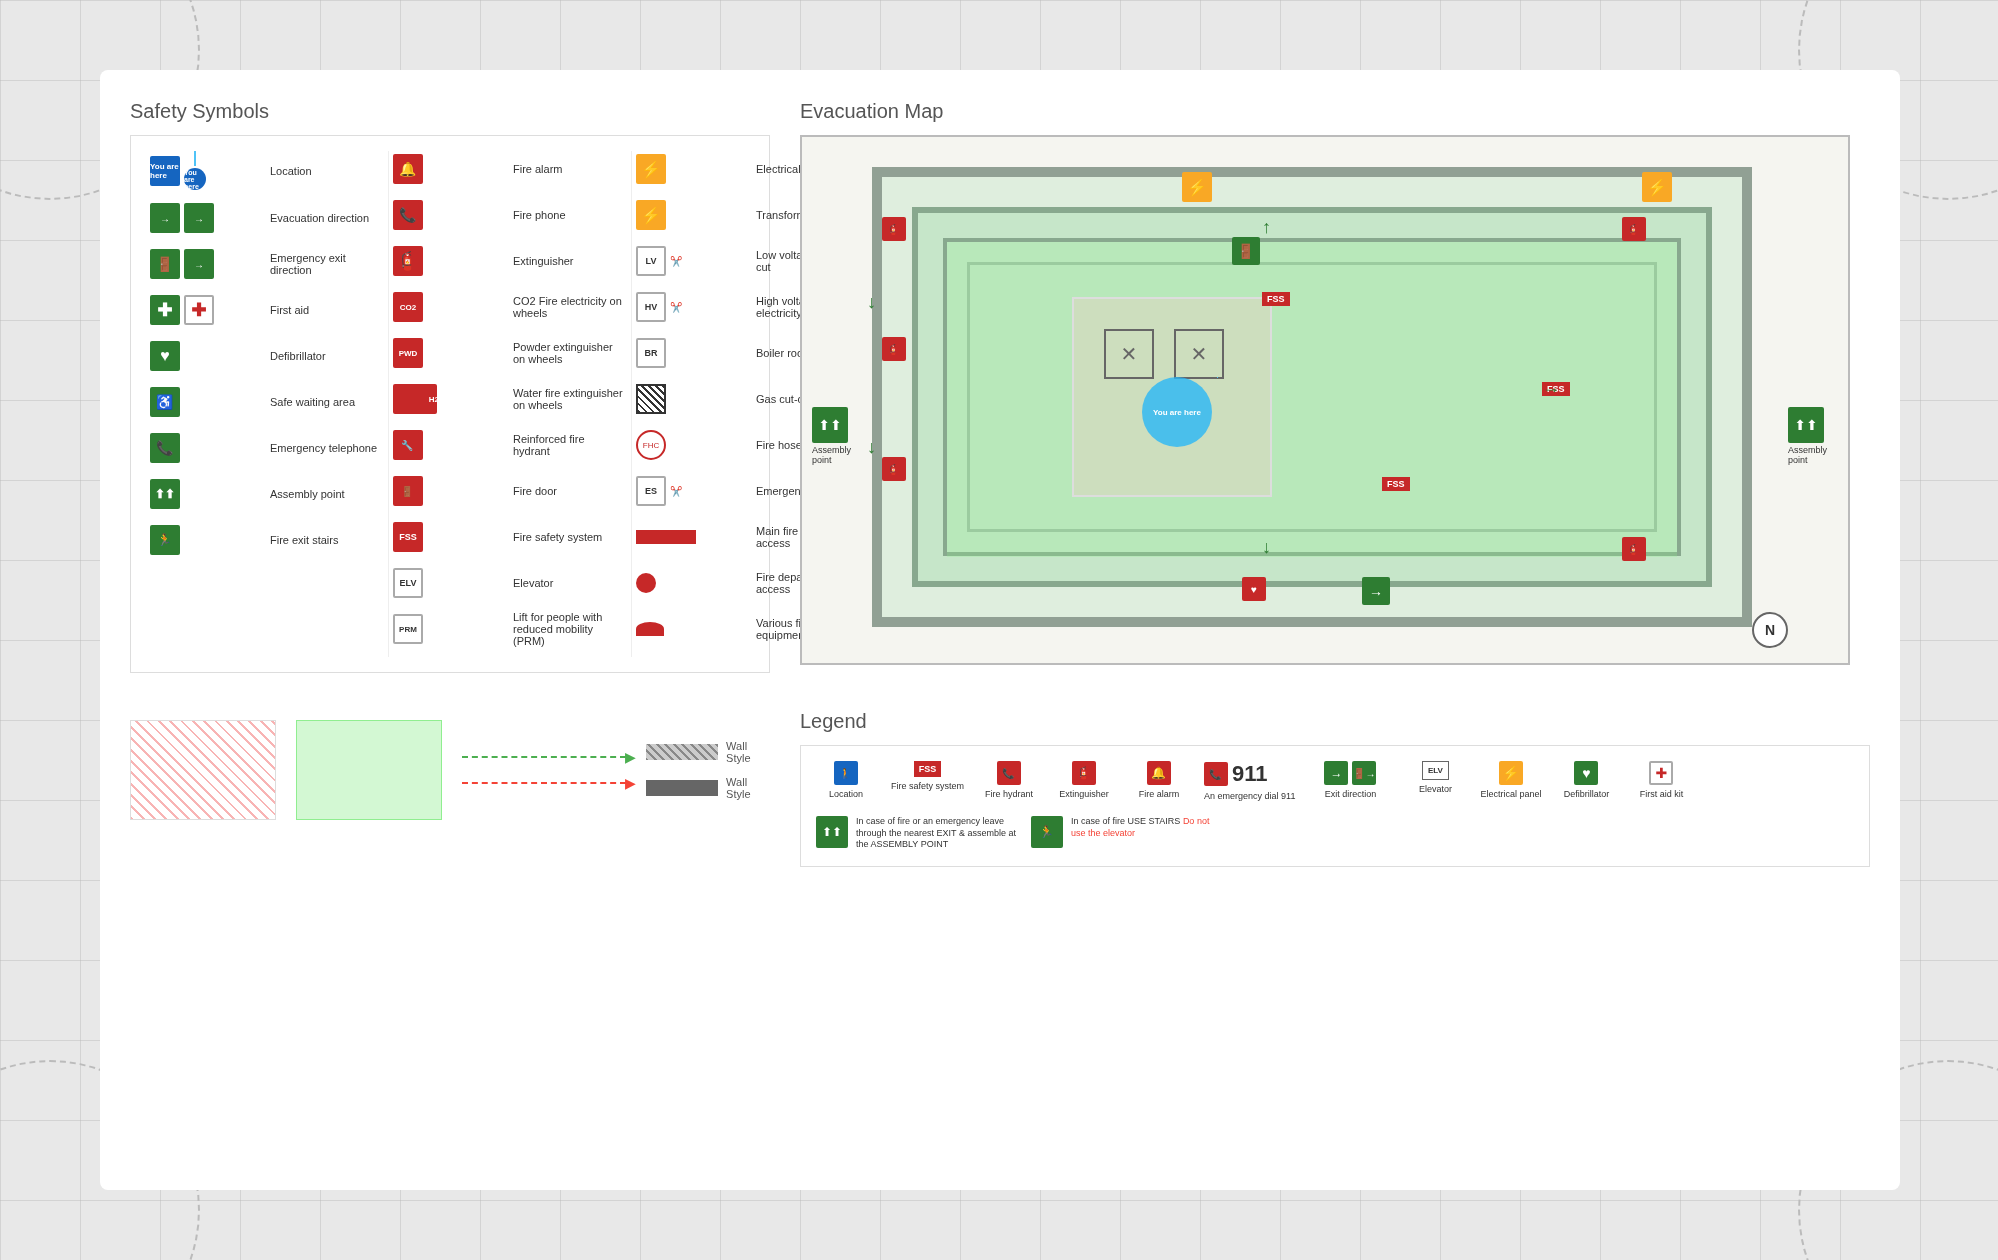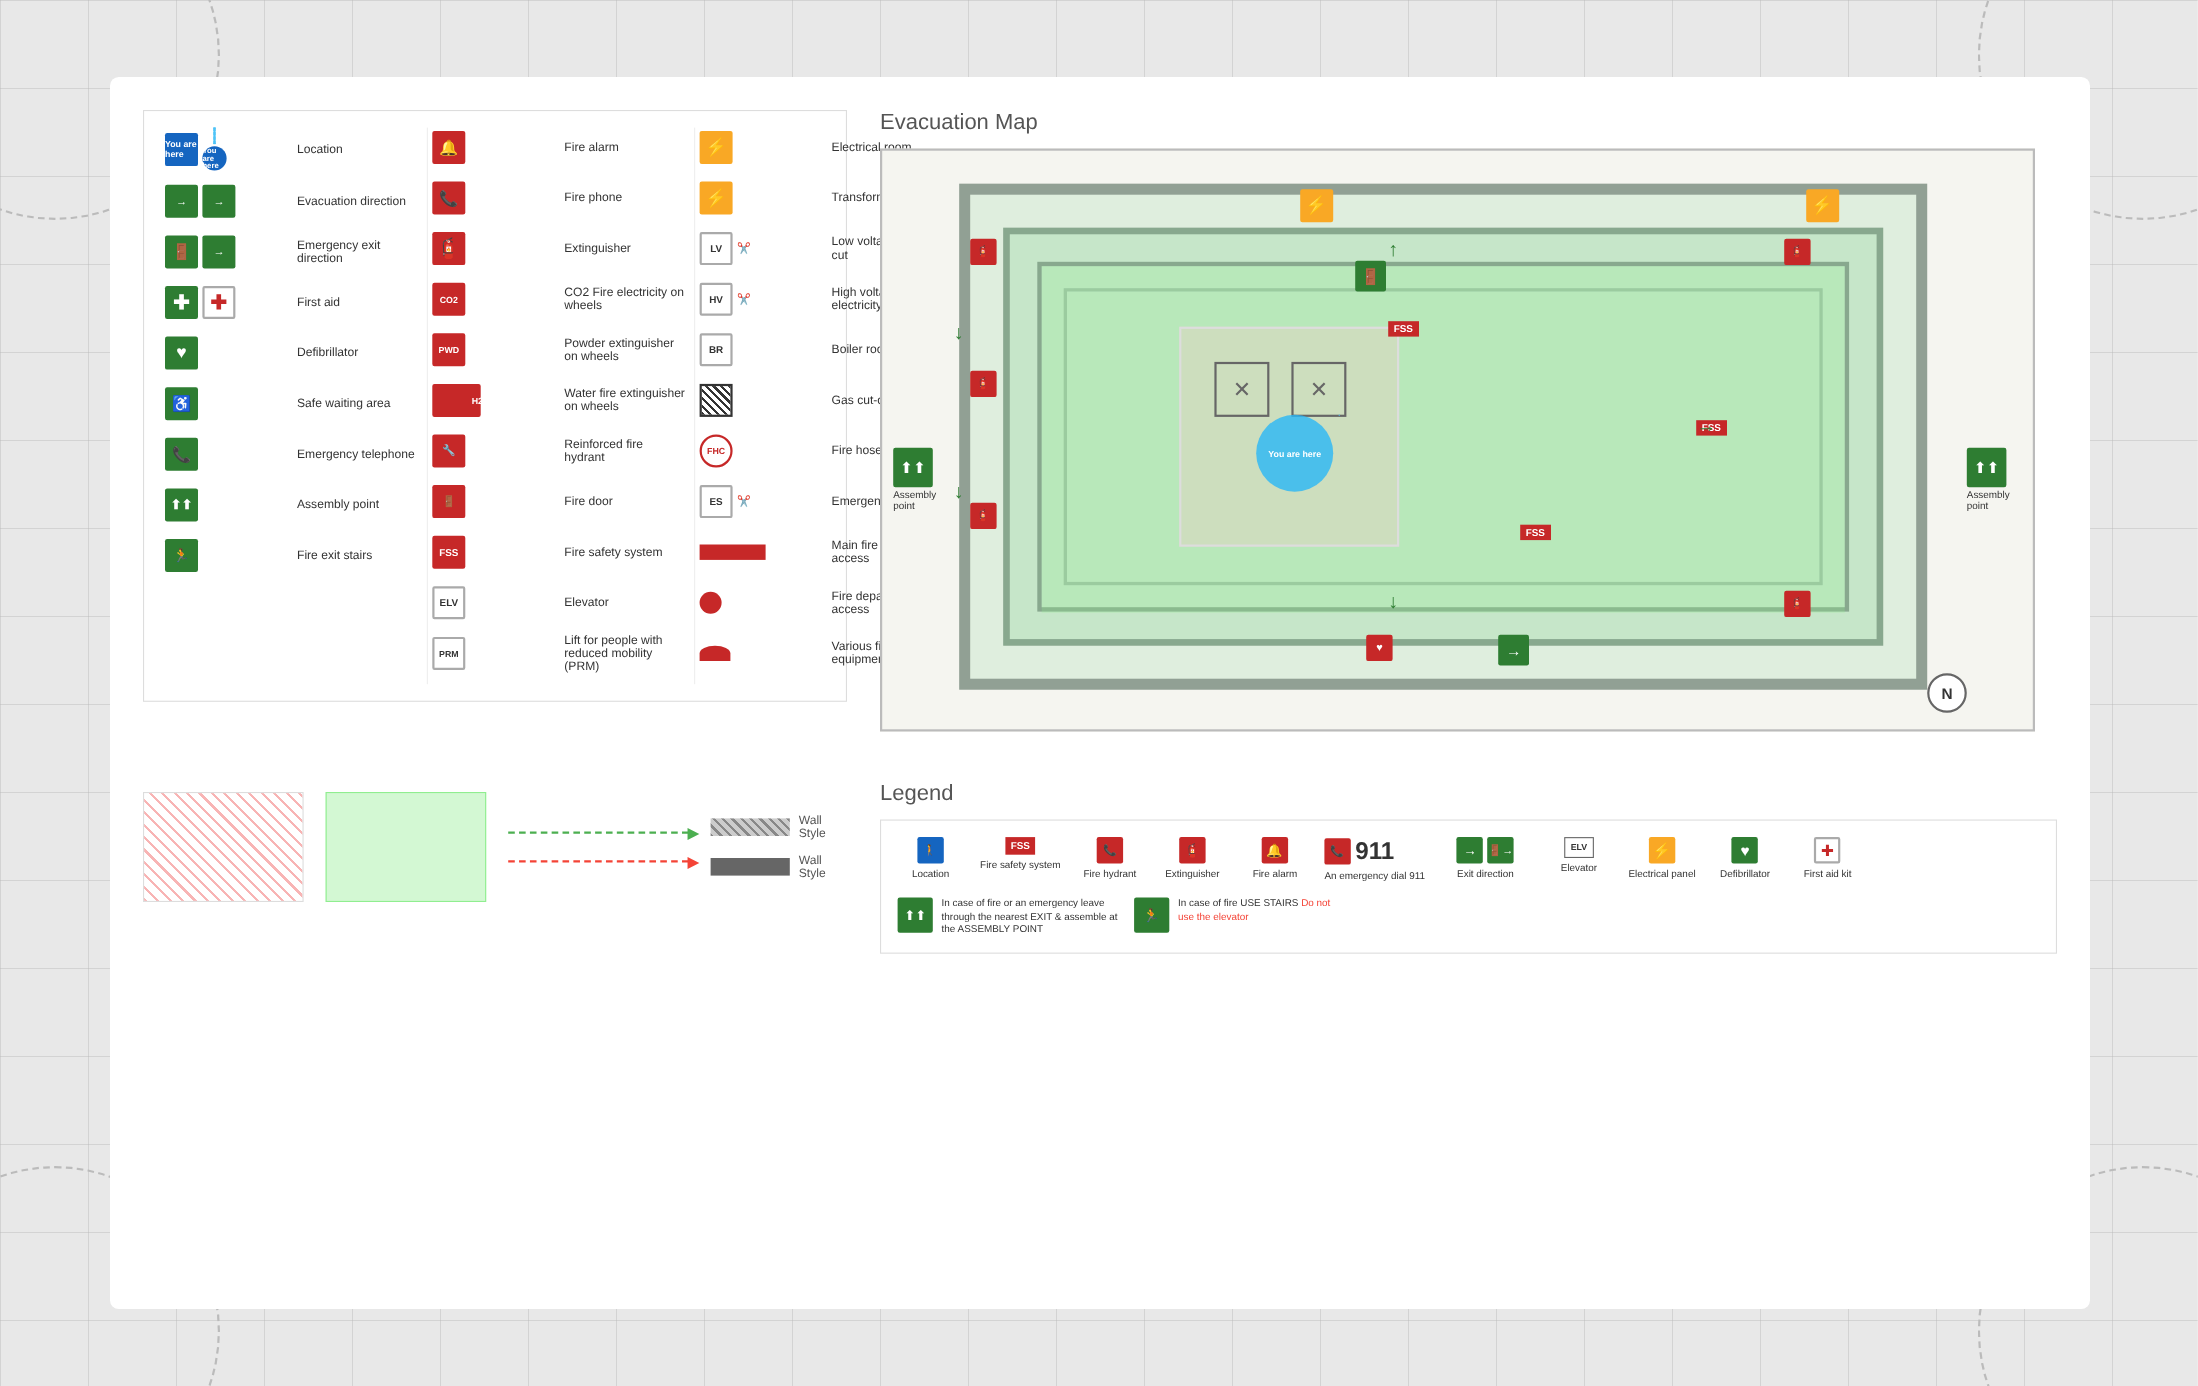--- a/index.html
+++ b/index.html
@@ -179,20 +179,21 @@
 <div class="bg-grid"></div>
 
 <div class="corner-decoration" style="top:-100px;left:-100px;width:300px;height:300px;"></div>
 <div class="corner-decoration" style="top:-100px;right:-100px;width:300px;height:300px;"></div>
 <div class="corner-decoration" style="bottom:-100px;left:-100px;width:300px;height:300px;"></div>
 <div class="corner-decoration" style="bottom:-100px;right:-100px;width:300px;height:300px;"></div>
 
 <div class="main-card">
 
   <div class="safety-symbols-section">
+    <div class="section-title">Safety Symbols</div>
 
     <div class="symbols-box">
       <div class="symbols-grid">
 
         <div class="symbol-col">
 
           <div class="symbol-row">
             <div class="symbol-icons">
               <div class="icon-sq blue" style="font-size:8px;">You are here</div>
               <div style="display:flex;flex-direction:column;align-items:center;gap:2px;">
@@ -386,21 +387,21 @@
 
           <div class="symbol-row">
             <div class="symbol-icons">
               <div style="width:30px;height:30px;border:2px solid #333;background:repeating-linear-gradient(45deg,#333,#333 2px,white 2px,white 5px);display:flex;align-items:center;justify-content:center;"></div>
             </div>
             <div class="symbol-label">Gas cut-off</div>
           </div>
 
           <div class="symbol-row">
             <div class="symbol-icons">
-              <div class="icon-sq white-border" style="font-size:8px;border-radius:50%;border-color:#c62828;color:#c62828;font-weight:bold;">FHC</div>
+              <div class="icon-sq white-border" style="font-size:8px;border-radius:50%;border-color:#c62828;color:#c62828;font-weight:normal;">FHC</div>
             </div>
             <div class="symbol-label">Fire hose connection</div>
           </div>
 
           <div class="symbol-row">
             <div class="symbol-icons">
               <div class="icon-sq white-border" style="font-size:9px;font-weight:bold;">ES</div>
               <div style="font-size:10px;color:#999;">✂️</div>
             </div>
             <div class="symbol-label">Emergency shutdown</div>

